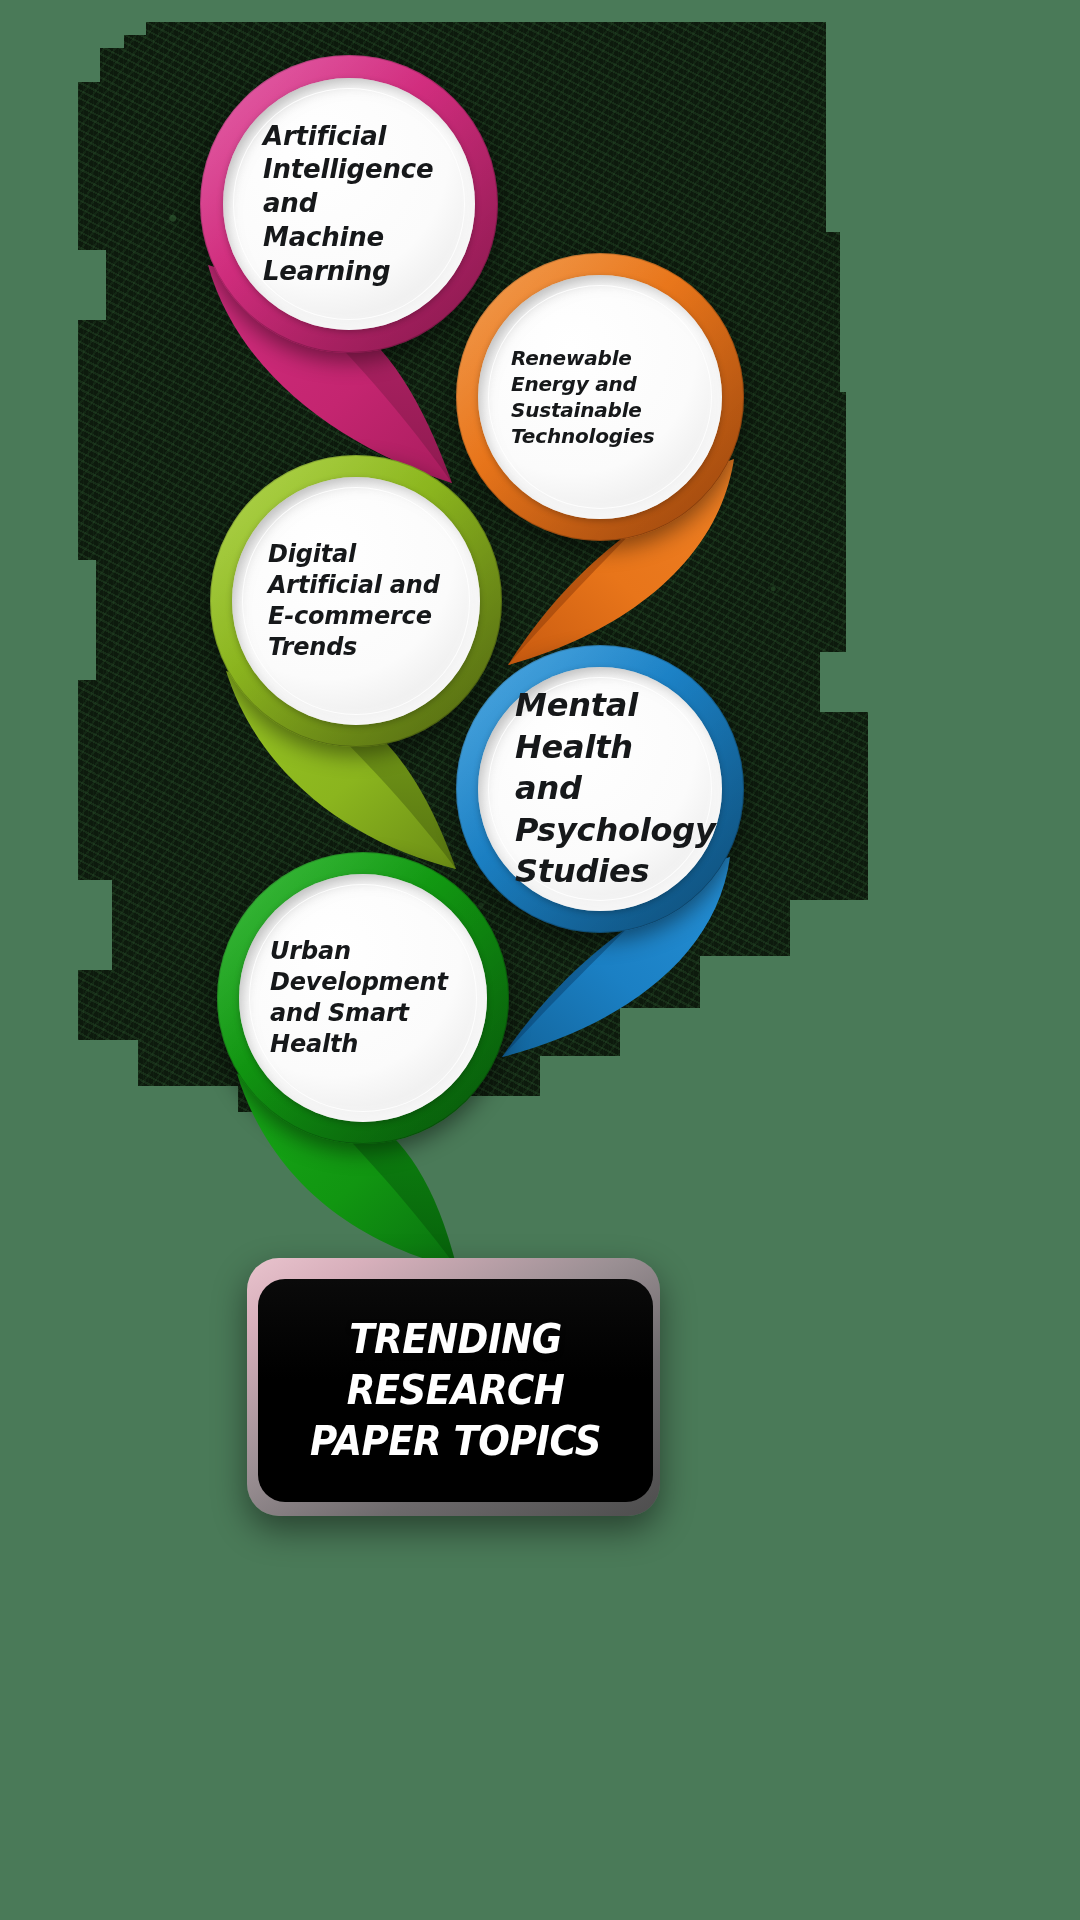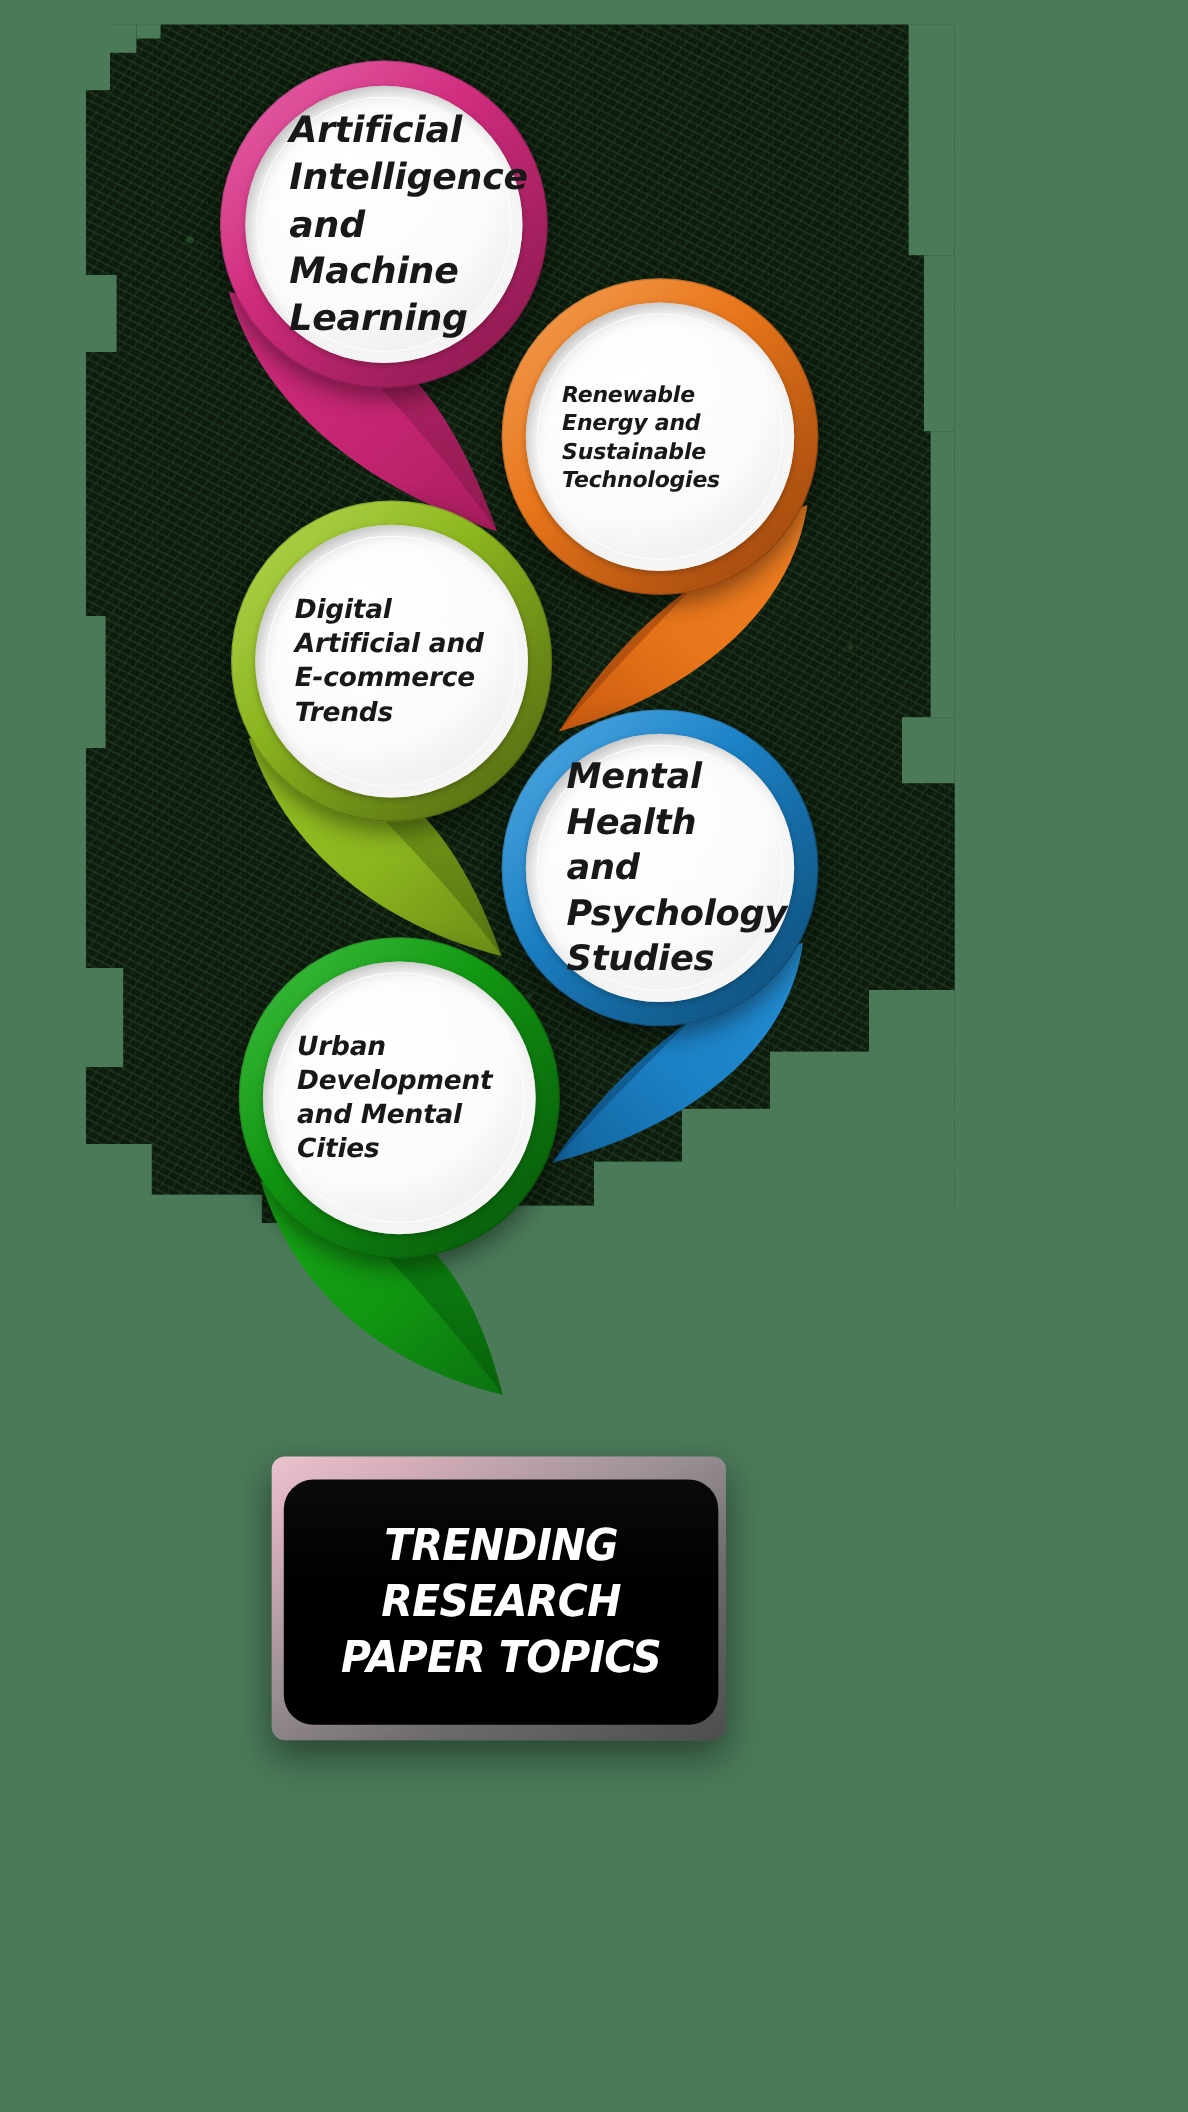--- a/index.html
+++ b/index.html
@@ -79,22 +79,22 @@
     color:#16181a;
     text-align:left;
     line-height:1.30;
     letter-spacing:-0.2px;
     z-index:3;
   }
 
   
   #title-plate{
     position:absolute;
-    left:247px; top:1324px; width:413px; height:258px;
-    border-radius:12px;
+    left:247px; top:1258px; width:413px; height:258px;
+    border-radius:32px;
     background:linear-gradient(150deg,#e9c3cd 0%, #d8b0bc 14%, #9a8f93 44%, #6d6a6c 68%, #4d4d4d 100%);
     box-shadow:0 14px 34px rgba(0,0,0,.45);
     padding:21px 7px 14px 11px;
   }
   #title-plate .inner{
     width:100%; height:100%;
     border-radius:27px;
     background:linear-gradient(180deg,#0a0a0a 0%, #000 45%, #000 100%);
     display:flex; align-items:center; justify-content:center;
   }
@@ -146,21 +146,21 @@
       <linearGradient id="gTailAI2" x1="0" y1="0" x2="0" y2="1">
         <stop offset="0%" stop-color="#b62368"></stop>
         <stop offset="100%" stop-color="#8e1a50"></stop>
       </linearGradient>
     </defs>
     <path d="M40 240 C 70 330, 160 395, 262 428 C 230 340, 198 292, 150 258 Z" fill="url(#gTailAI2)"></path>
     <path d="M18 210 C 48 318, 150 392, 262 428 C 200 340, 140 280, 92 232 Z" fill="url(#gTailAI)"></path>
   </svg>
   <div class="ring" style="left:10px; top:0; width:298px; height:298px; background:linear-gradient(140deg,#e0459a 0%, #d12d7e 40%, #a91d5e 100%);"></div>
   <div class="disc" style="left:33px; top:23px; width:252px; height:252px;">
-    <div class="label" style="font-size:33px; width:180px; margin-left:8px;">Artificial Intelligence and Machine Learning</div>
+    <div class="label" style="font-size:26px; width:180px; margin-left:8px;">Artificial Intelligence and Machine Learning</div>
   </div>
 </div>
 
 <div class="pin" style="left:450px; top:253px; width:310px; height:420px;">
   <svg class="tail" viewBox="0 0 310 420">
     <defs>
       <linearGradient id="gTailOR" x1="1" y1="0" x2="0" y2="1">
         <stop offset="0%" stop-color="#ef8024"></stop>
         <stop offset="55%" stop-color="#e8751a"></stop>
         <stop offset="100%" stop-color="#c85a10"></stop>
@@ -234,21 +234,21 @@
       <linearGradient id="gTailGR2" x1="0" y1="0" x2="0" y2="1">
         <stop offset="0%" stop-color="#0e8610"></stop>
         <stop offset="100%" stop-color="#07610b"></stop>
       </linearGradient>
     </defs>
     <path d="M64 252 C 98 336, 176 392, 252 416 C 230 330, 200 288, 158 260 Z" fill="url(#gTailGR2)"></path>
     <path d="M32 222 C 66 330, 152 392, 252 416 C 196 340, 144 288, 100 240 Z" fill="url(#gTailGR)"></path>
   </svg>
   <div class="ring" style="left:12px; top:0; width:292px; height:292px; background:linear-gradient(140deg,#1ab21b 0%, #119611 42%, #096a0d 100%);"></div>
   <div class="disc" style="left:34px; top:22px; width:248px; height:248px;">
-    <div class="label" style="font-size:24px; width:196px; margin-left:10px;">Urban Development and Mental Cities</div>
+    <div class="label" style="font-size:24px; width:196px; margin-left:10px;">Urban Development and Smart Health</div>
   </div>
 </div>
 
 <div id="title-plate">
   <div class="inner">
     <div id="title-text">
       <span class="l1">TRENDING RESEARCH</span>
       <span class="l2">PAPER TOPICS</span>
     </div>
   </div>

